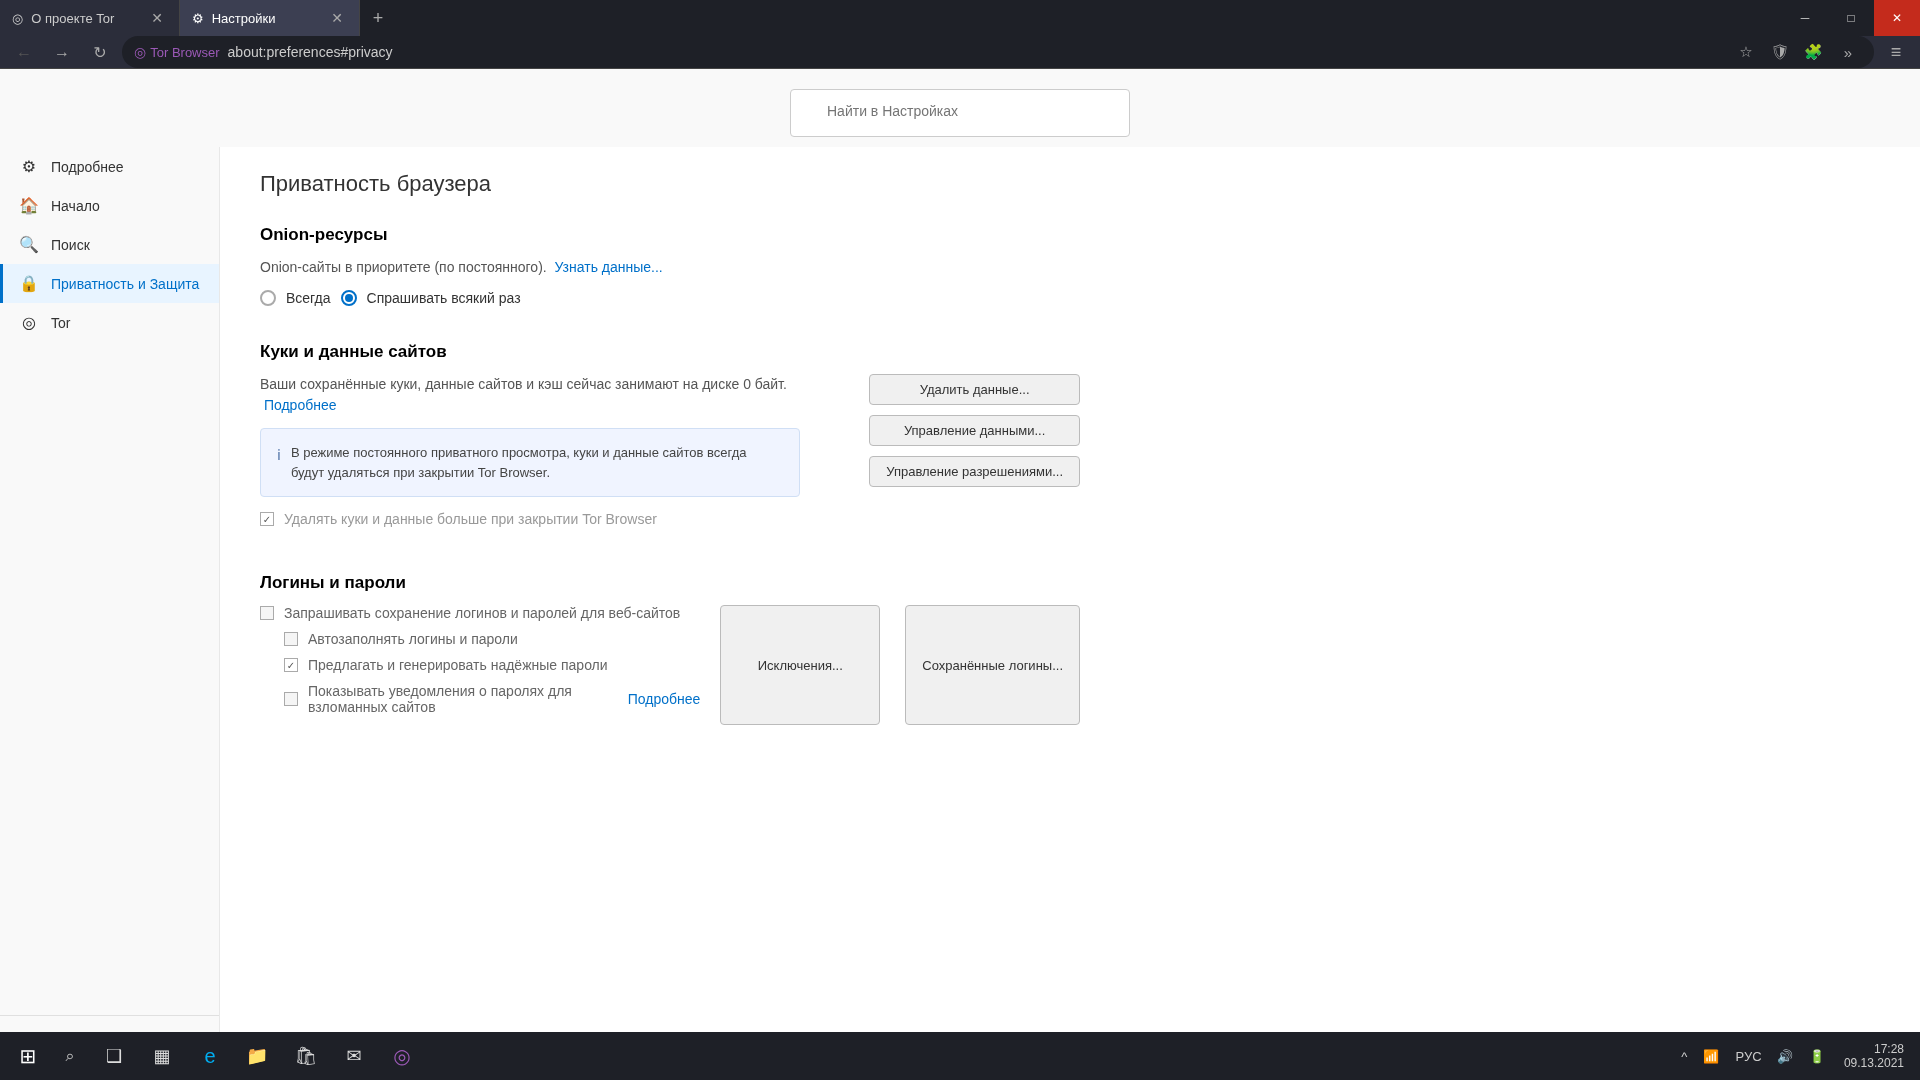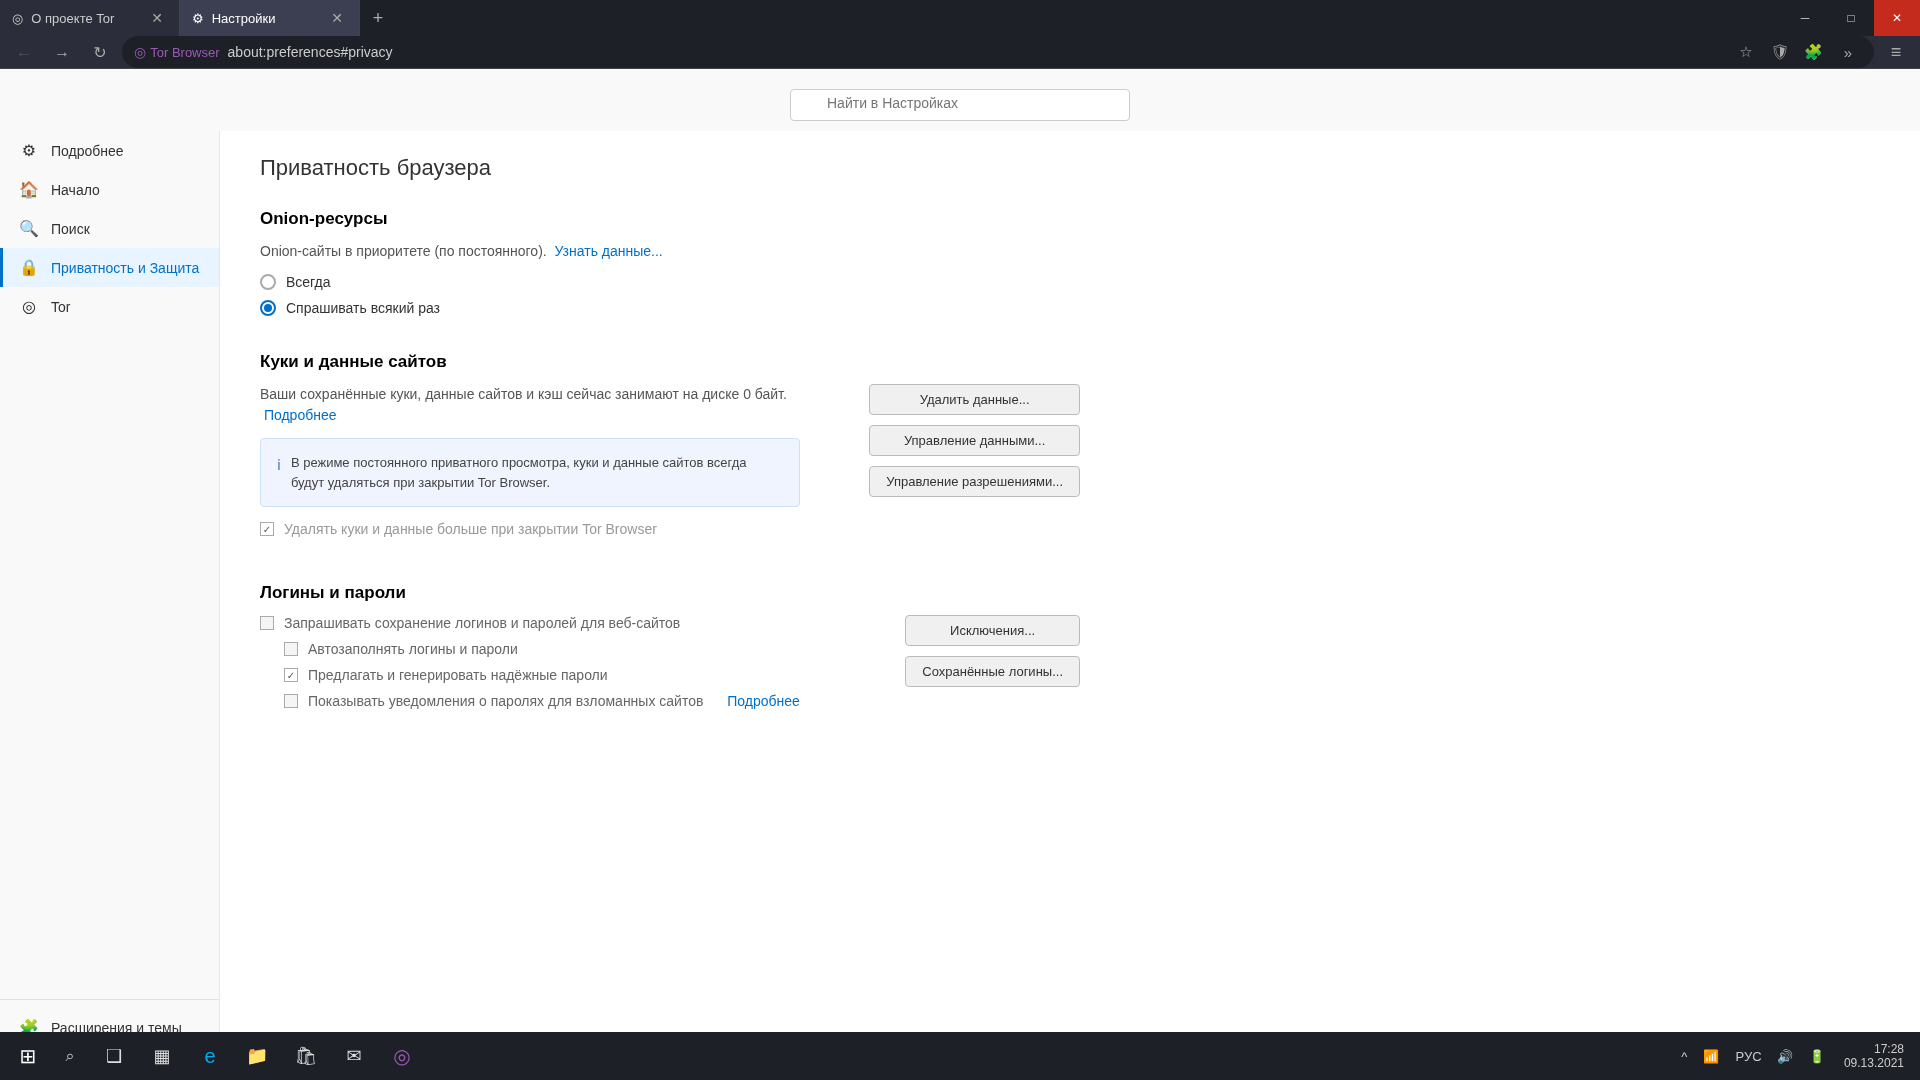--- a/index.html
+++ b/index.html
@@ -142,21 +142,21 @@
     
     .search-area {
       display: flex;
       justify-content: center;
       padding: 20px 0 10px;
       background: #f9f9f9;
       width: 100%;
     }
     .search-input {
       width: 340px;
-      height: 32px;
+      height: 48px;
       border: 1px solid #ccc;
       border-radius: 4px;
       padding: 0 12px 4px 36px;
       font-size: 14px;
       color: #999;
       background: #fff;
       position: relative;
     }
     .search-wrapper {
       position: relative;
@@ -227,21 +227,21 @@
       margin-bottom: 12px;
     }
     .section-desc {
       color: #555;
       font-size: 14px;
       margin-bottom: 12px;
       line-height: 1.5;
     }
     .link-blue { color: #0070c9; text-decoration: none; cursor: pointer; }
 
-    .radio-group { display: flex; flex-direction: column; gap: 10px; margin-bottom: 4px; }
+    .radio-group { display: flex; flex-direction: row; gap: 10px; margin-bottom: 4px; }
     .radio-item { display: flex; align-items: center; gap: 10px; font-size: 14px; color: #333; }
     .radio-circle {
       width: 16px; height: 16px; border-radius: 50%;
       border: 2px solid #aaa;
       display: flex; align-items: center; justify-content: center;
       flex-shrink: 0;
     }
     .radio-circle.checked { border-color: #0070c9; }
     .radio-circle.checked::after {
       content: '';
@@ -540,21 +540,21 @@
                     <div class="checkbox-box checked">✓</div>
                     <span>Предлагать и генерировать надёжные пароли</span>
                   </div>
                   <div class="checkbox-item">
                     <div class="checkbox-box"></div>
                     <span>Показывать уведомления о паролях для взломанных сайтов</span>
                     &nbsp;<a class="link-blue">Подробнее</a>
                   </div>
                 </div>
               </div>
-              <div style="display:flex; flex-direction:column; gap:10px; flex-shrink:0;">
+              <div style="display:flex; flex-direction:row; gap:25px; flex-shrink:0;">
                 <button class="btn-side">Исключения...</button>
                 <button class="btn-side">Сохранённые логины...</button>
               </div>
             </div>
           </div>
         </div>
       </div>
     </div>
   </div>
 

